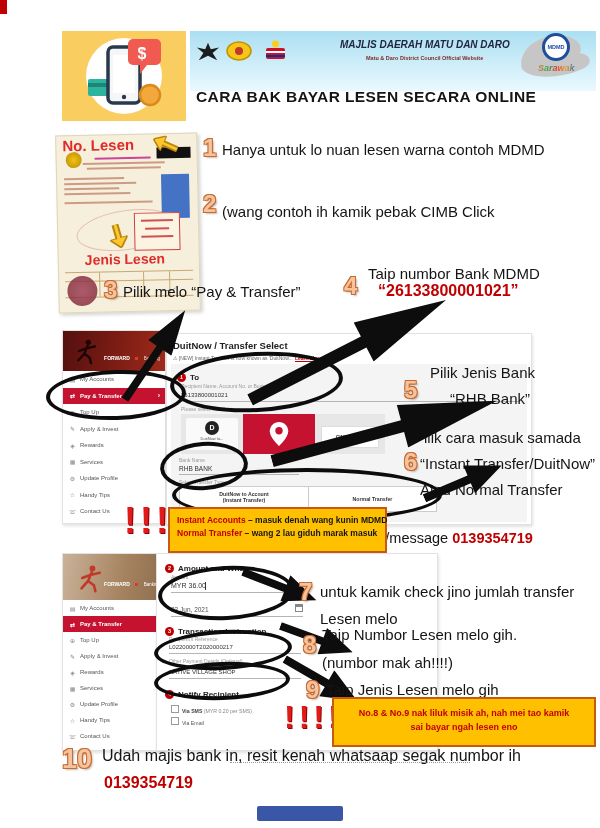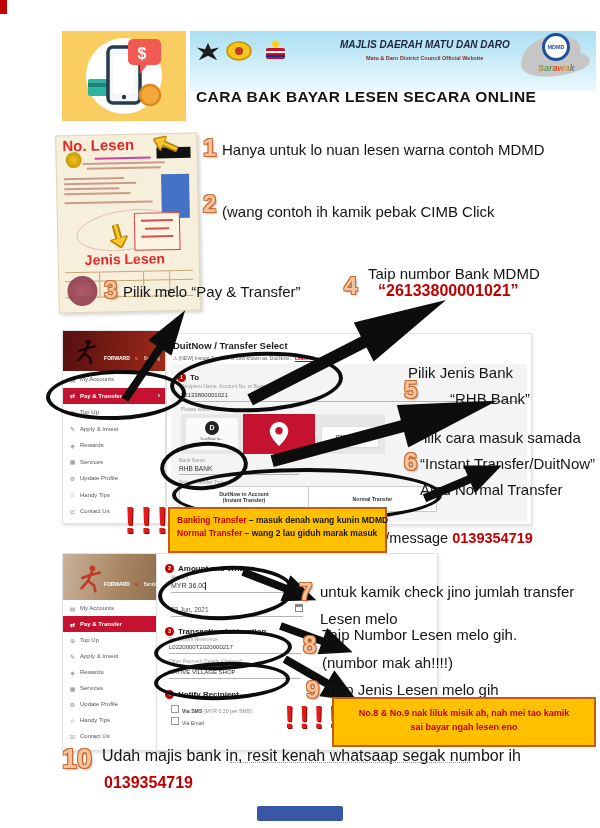--- a/index.html
+++ b/index.html
@@ -260,31 +260,31 @@
         <polygon points="0,13 58,13 58,0 100,18 58,36 58,23 0,23" fill="#0d0d0d"></polygon>
       </svg>
   </div>
   <div class="abs arrow" style="left:421px;top:467px;width:84px;height:30px;transform:rotate(-23deg)">
     <svg width="100%" height="100%" viewBox="0 0 100 36" preserveAspectRatio="none">
         <polygon points="0,13 58,13 58,0 100,18 58,36 58,23 0,23" fill="#0d0d0d"></polygon>
       </svg>
   </div>
 
   <div class="abs stepnum" style="left:404px;top:378px;font-size:24px">5</div>
-  <div class="abs steptext" style="left:408px;top:364px">Pilik Jenis Bank</div>
+  <div class="abs steptext" style="left:430px;top:364px">Pilik Jenis Bank</div>
   <div class="abs steptext" style="left:450px;top:390px">“RHB Bank”</div>
 
   <div class="abs stepnum" style="left:404px;top:450px;font-size:24px">6</div>
   <div class="abs steptext" style="left:414px;top:429px">Pilik cara masuk samada</div>
   <div class="abs steptext" style="left:420px;top:455px">“Instant Transfer/DuitNow”</div>
   <div class="abs steptext" style="left:420px;top:481px">Atau Normal Transfer</div>
 
   <div class="abs bangs" style="left:124px;top:503px;font-size:36px">!!!!</div>
   <div class="abs ybox" style="left:168px;top:507px;width:219px;height:46px;padding:5px 7px;font-size:8.5px;font-weight:bold;line-height:1.55">
-    <div style="white-space:nowrap"><span class="red" style="font-size:8.5px">Banking Transfer</span><span> – masuk denah wang kunin MDMD</span></div>
+    <div style="white-space:nowrap"><span class="red" style="font-size:8.5px">Instant Accounts</span><span> – masuk denah wang kunin MDMD</span></div>
     <div style="white-space:nowrap"><span class="red" style="font-size:8.5px">Normal Transfer</span><span> – wang 2 lau giduh marak masuk</span></div>
   </div>
 
   <div class="abs card" style="left:62px;top:553px;width:102px;height:196px">
     <div class="abs" style="left:0;top:0;width:100%;height:46px;background:linear-gradient(100deg,#C9B299,#A5825F 60%,#8C6D4F)">
       <svg class="abs" style="left:6px;top:6px" width="44" height="36" viewBox="0 0 60 40">
         <g stroke="#C0392B" stroke-width="3.5" stroke-linecap="round" fill="none">
           <circle cx="32" cy="7" r="4" fill="#C0392B" stroke="none"></circle>
           <path d="M31 12 L26 24 L17 34 M26 24 L34 30 L36 38 M29 16 L18 20 M29 16 L42 13"></path>
         </g>

